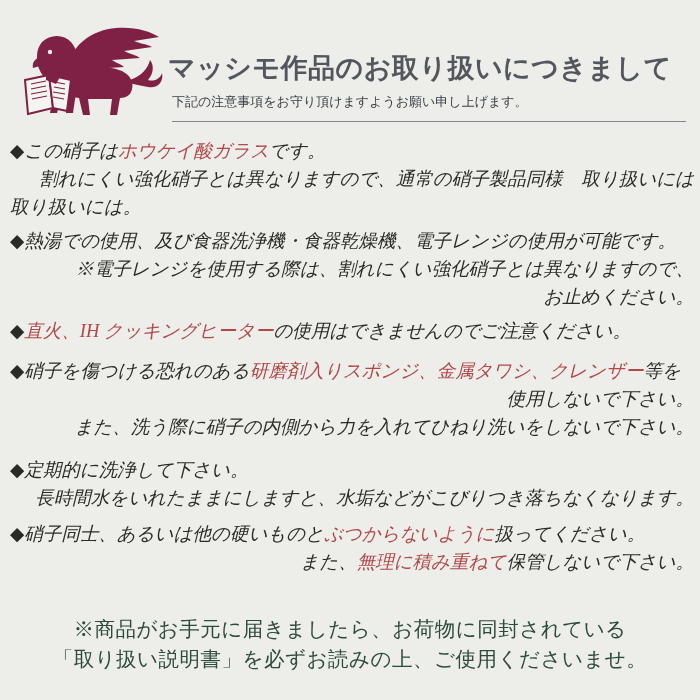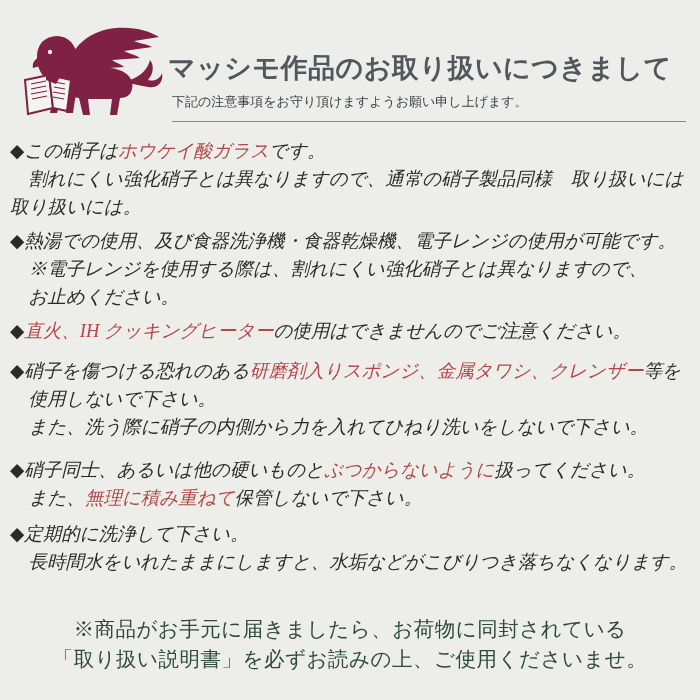--- a/index.html
+++ b/index.html
@@ -33,21 +33,21 @@
     position:absolute;left:172px;top:93px;
     font-size:13px;color:var(--subtitle);margin:0;white-space:nowrap;
   }
   .rule{position:absolute;left:172px;top:121px;width:514px;height:1px;background:var(--divider);}
   .notice{position:absolute;left:10px;top:137px;width:684px;font-size:18.5px;line-height:28px;}
   .section{margin:0 0 6px 0;}
   .section:nth-of-type(3){margin-bottom:12px;}
   .section:nth-of-type(4){margin-bottom:15px;}
   .section:nth-of-type(5){margin-bottom:8px;}
   .line{white-space:nowrap;font-style:italic;}
-  .line.indent{padding-left:18.5px;}
+  .line.indent{padding-left:18.5px;text-align:right;}
   .bullet{color:var(--body-text);}
   .red{color:var(--accent-red);}
   .footer{
     position:absolute;left:0;top:614px;width:700px;
     text-align:center;color:var(--footer-green);
     font-size:20.5px;line-height:30px;font-weight:500;letter-spacing:.5px;
   }
 </style>
 </head>
 <body>
@@ -101,26 +101,26 @@
       </div>
       <div class="section">
         <div class="line"><span class="bullet">◆</span><span class="red">直火、IH クッキングヒーター</span><span class="">の使用はできませんのでご注意ください。</span></div>
       </div>
       <div class="section">
         <div class="line"><span class="bullet">◆</span><span class="">硝子を傷つける恐れのある</span><span class="red">研磨剤入りスポンジ、金属タワシ、クレンザー</span><span class="">等を</span></div>
         <div class="line indent"><span class="">使用しないで下さい。</span></div>
         <div class="line indent"><span class="">また、洗う際に硝子の内側から力を入れてひねり洗いをしないで下さい。</span></div>
       </div>
       <div class="section">
+        <div class="line"><span class="bullet">◆</span><span class="">定期的に洗浄して下さい。</span></div>
+        <div class="line indent"><span class="">長時間水をいれたままにしますと、水垢などがこびりつき落ちなくなります。</span></div>
+      </div>
+      <div class="section">
         <div class="line"><span class="bullet">◆</span><span class="">硝子同士、あるいは他の硬いものと</span><span class="red">ぶつからないように</span><span class="">扱ってください。</span></div>
         <div class="line indent"><span class="">また、</span><span class="red">無理に積み重ねて</span><span class="">保管しないで下さい。</span></div>
-      </div>
-      <div class="section">
-        <div class="line"><span class="bullet">◆</span><span class="">定期的に洗浄して下さい。</span></div>
-        <div class="line indent"><span class="">長時間水をいれたままにしますと、水垢などがこびりつき落ちなくなります。</span></div>
       </div>
     </main>
 
   <footer class="footer" id="footer">
       <div class="footer-line">※商品がお手元に届きましたら、お荷物に同封されている</div>
       <div class="footer-line">「取り扱い説明書」を必ずお読みの上、ご使用くださいませ。</div>
     </footer>
 
 </div>
 

